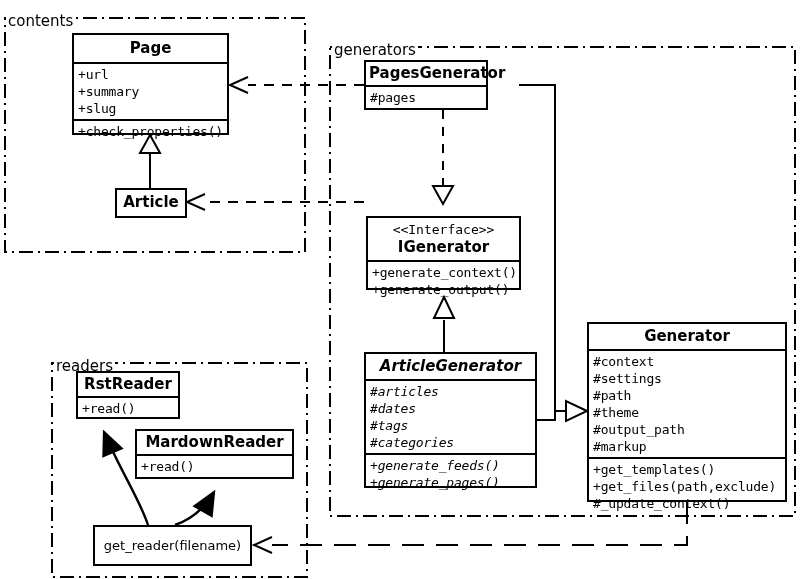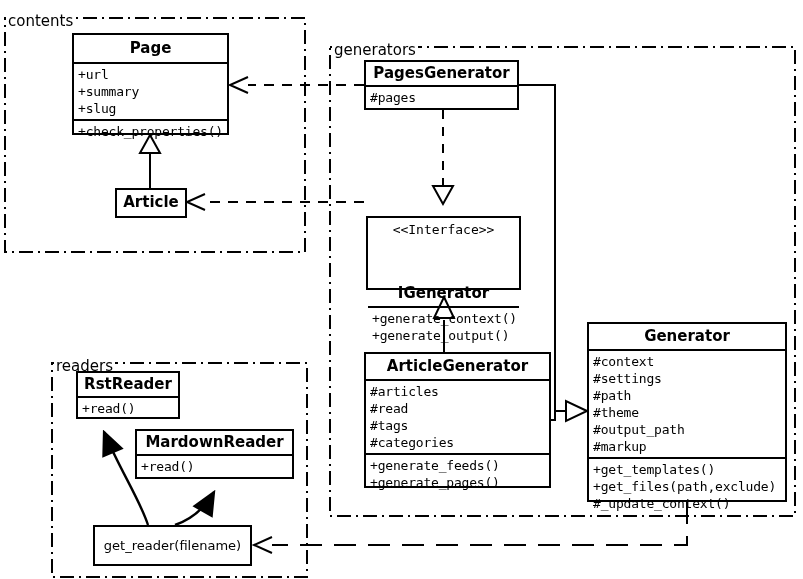--- a/index.html
+++ b/index.html
@@ -172,43 +172,43 @@
     </div>
     <div class="uml-compartment">
       <div class="uml-member">+check_properties()</div>
     </div>
   </div>
 
   <div class="uml-class" style="left:115px; top:188px; width:72px; height:30px;">
     <div class="uml-compartment uml-name" style="padding:3px 3px;">Article</div>
   </div>
 
-  <div class="uml-class" style="left:364px; top:60px; width:155px; height:50px;">
+  <div class="uml-class" style="left:364px; top:60px; width:124px; height:50px;">
     <div class="uml-compartment uml-name" style="padding:2px 3px;">PagesGenerator</div>
     <div class="uml-compartment">
       <div class="uml-member">#pages</div>
     </div>
   </div>
 
   <div class="uml-class" style="left:366px; top:216px; width:155px; height:74px;">
     <div class="uml-compartment" style="padding:4px 3px 3px 3px;">
       <div class="uml-stereotype">&lt;&lt;Interface&gt;&gt;</div>
-      <div class="uml-name" style="padding:0;margin-top:46px;">IGenerator</div>
+      <div class="uml-name" style="padding:0;">IGenerator</div>
     </div>
     <div class="uml-compartment">
       <div class="uml-member">+generate_context()</div>
       <div class="uml-member">+generate_output()</div>
     </div>
   </div>
 
-  <div class="uml-class" style="left:364px; top:352px; width:187px; height:136px;">
+  <div class="uml-class" style="left:364px; top:352px; width:173px; height:136px;font-style:italic;">
     <div class="uml-compartment uml-name" style="padding:3px 3px;">ArticleGenerator</div>
     <div class="uml-compartment">
       <div class="uml-member">#articles</div>
-      <div class="uml-member">#read</div>
+      <div class="uml-member">#dates</div>
       <div class="uml-member">#tags</div>
       <div class="uml-member">#categories</div>
     </div>
     <div class="uml-compartment">
       <div class="uml-member">+generate_feeds()</div>
       <div class="uml-member">+generate_pages()</div>
     </div>
   </div>
 
   <div class="uml-class" style="left:587px; top:322px; width:200px; height:180px;">

